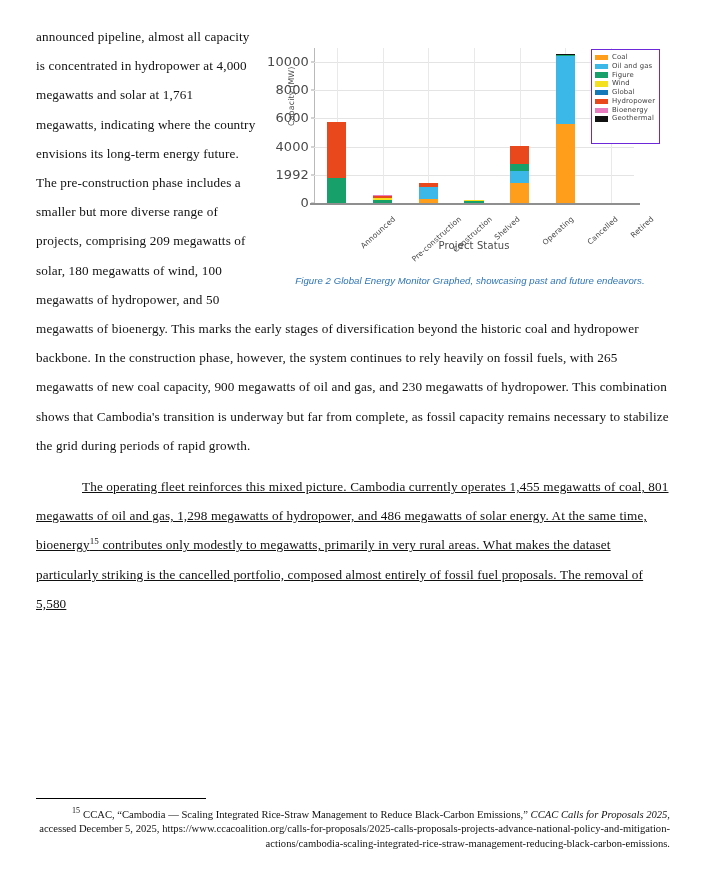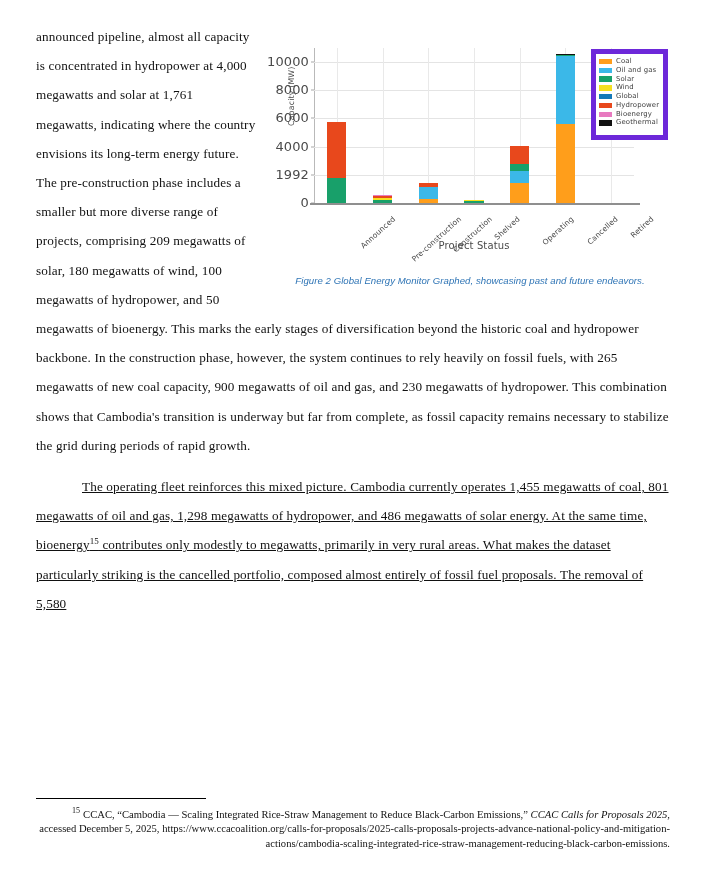--- a/index.html
+++ b/index.html
@@ -174,22 +174,22 @@
     transform-origin: right top;
     text-align: right;
   }
 
   
   .legend {
     position: absolute;
     left: 321px;
     top: 23px;
     background: #ffffff;
-    border: 5px solid #6d28d9;
-    padding: 3px 4px 7px 3px;
+    border: 1px solid #6d28d9;
+    padding: 3px 4px 19px 3px;
     box-sizing: border-box;
   }
   .legend-row {
     display: flex;
     align-items: center;
     height: 8.4px;
     margin: 0.4px 0;
   }
   .legend-swatch {
     width: 13px;
@@ -306,21 +306,21 @@
             <div class="legend-row">
               <span class="legend-swatch" style="background: rgb(255, 158, 27);"></span>
               <span class="legend-text">Coal</span>
             </div>
             <div class="legend-row">
               <span class="legend-swatch" style="background: rgb(59, 184, 232);"></span>
               <span class="legend-text">Oil and gas</span>
             </div>
             <div class="legend-row">
               <span class="legend-swatch" style="background: rgb(24, 160, 106);"></span>
-              <span class="legend-text">Solar</span>
+              <span class="legend-text">Figure</span>
             </div>
             <div class="legend-row">
               <span class="legend-swatch" style="background: rgb(245, 224, 32);"></span>
               <span class="legend-text">Wind</span>
             </div>
             <div class="legend-row">
               <span class="legend-swatch" style="background: rgb(20, 121, 184);"></span>
               <span class="legend-text">Global</span>
             </div>
             <div class="legend-row">

